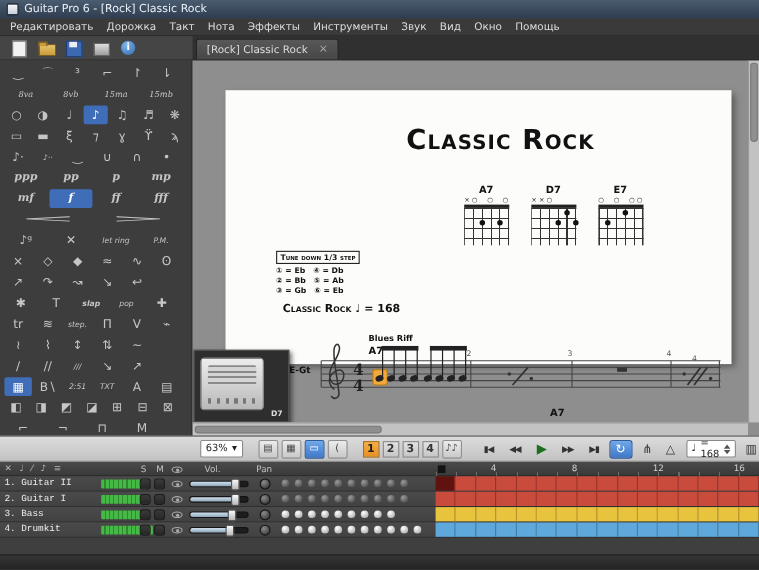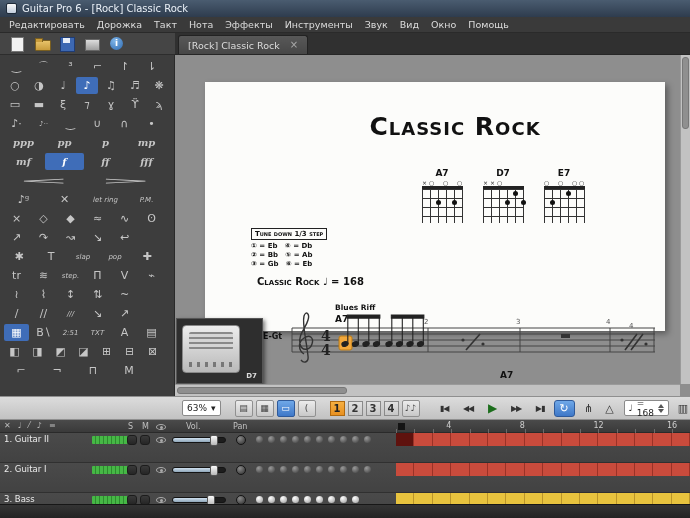--- a/index.html
+++ b/index.html
@@ -115,21 +115,21 @@
   
   .mixer{position:absolute;left:0;top:420px;right:0;height:84px;background:#3f3f3f;color:#ddd;}
   .mx-head{position:relative;height:13px;background:linear-gradient(#4a4a4a,#3a3a3a);border-bottom:1px solid #2a2a2a;}
   .mh-icons{position:absolute;left:4px;top:0;display:flex;gap:7px;line-height:12px;font-size:8px;color:#bbb;}
   .mh-lbl{position:absolute;top:0;line-height:13px;font-size:8px;color:#c0c0c0;}
   .mh-nums{position:absolute;left:396px;top:0;right:0;height:13px;font-size:8px;color:#cfcfcf;
     background-image:repeating-linear-gradient(to right,#6a6a6a 0 1px,transparent 1px 18.4px);
     background-size:100% 4px;background-position:left bottom;background-repeat:no-repeat;}
   .mh-num{position:absolute;top:0;line-height:11px;}
   .mh-marker{position:absolute;left:398px;top:3px;width:7px;height:7px;background:#141414;}
-  .mx-row{position:relative;height:30px;border-bottom:1px solid #303030;background:linear-gradient(#4a4a4a,#424242);}
+  .mx-row{position:relative;height:14px;border-bottom:1px solid #303030;background:linear-gradient(#4a4a4a,#424242);font-family:Liberation Mono, monospace;}
   .mx-name{position:absolute;left:4px;top:0;line-height:13px;font-size:8.5px;color:#ececec;width:86px;
     overflow:hidden;white-space:nowrap;}
   .mx-meter{position:absolute;left:92px;top:3px;height:8px;border-radius:1px;
     background:repeating-linear-gradient(to right,#46b846 0 3px,#2f8a2f 3px 4px);}
   .mx-sm{position:absolute;top:2px;width:10px;height:10px;border-radius:3px;
     background:linear-gradient(#3a3a3a,#262626);border:1px solid #1c1c1c;}
   .mx-eye{position:absolute;width:10px;height:6px;border:1px solid #aaa;border-radius:50%;}
   .mx-eye::after{content:'';position:absolute;left:2.5px;top:0.5px;width:3px;height:3px;background:#aaa;border-radius:50%;}
   .mx-vol{position:absolute;left:172px;top:4px;width:54px;height:6px;background:#1d1d1d;
     border-radius:3px;border:1px solid #141414;}
@@ -191,20 +191,26 @@
   <div class="palette" data-name="notation-palette">
       <div class="p-row">
         <div class="p-cell" data-name="tie-icon" style="width: 25px;">‿</div>
         <div class="p-cell" data-name="slur-icon" style="width: 25px;">⌒</div>
         <div class="p-cell" data-name="tuplet-icon" style="width: 25px;">³</div>
         <div class="p-cell" data-name="beam-join-icon" style="width: 25px;">⌐</div>
         <div class="p-cell" data-name="stem-up-icon" style="width: 25px;">↾</div>
         <div class="p-cell" data-name="stem-down-icon" style="width: 25px;">⇂</div>
       </div>
       <div class="p-row">
+        <div class="p-cell oct" data-name="octave-up-icon" style="width: 39px;">8va</div>
+        <div class="p-cell oct" data-name="octave-down-icon" style="width: 39px;">8vb</div>
+        <div class="p-cell oct" data-name="quindicesima-up-icon" style="width: 39px;">15ma</div>
+        <div class="p-cell oct" data-name="quindicesima-down-icon" style="width: 39px;">15mb</div>
+      </div>
+      <div class="p-row">
         <div class="p-cell" data-name="whole-note-icon" style="width: 22px;">○</div>
         <div class="p-cell" data-name="half-note-icon" style="width: 22px;">◑</div>
         <div class="p-cell" data-name="quarter-note-icon" style="width: 22px;">♩</div>
         <div class="p-cell sel" data-name="eighth-note-icon" style="width: 22px;">♪</div>
         <div class="p-cell" data-name="sixteenth-note-icon" style="width: 22px;">♫</div>
         <div class="p-cell" data-name="thirty-second-note-icon" style="width: 22px;">♬</div>
         <div class="p-cell" data-name="sixty-fourth-note-icon" style="width: 22px;">❋</div>
       </div>
       <div class="p-row">
         <div class="p-cell" data-name="whole-rest-icon" style="width: 22px;">▭</div>
@@ -260,21 +266,21 @@
       <div class="p-row">
         <div class="p-cell" data-name="bend-icon" style="width: 25px;">↗</div>
         <div class="p-cell" data-name="bend-release-icon" style="width: 25px;">↷</div>
         <div class="p-cell" data-name="prebend-icon" style="width: 25px;">↝</div>
         <div class="p-cell" data-name="release-icon" style="width: 25px;">↘</div>
         <div class="p-cell" data-name="slide-icon" style="width: 25px;">↩</div>
       </div>
       <div class="p-row">
         <div class="p-cell" data-name="tapping-icon" style="width: 30px;">✱</div>
         <div class="p-cell" data-name="tap-icon" style="width: 30px;">T</div>
-        <div class="p-cell txt" data-name="slap-icon" style="width: 30px;">slap</div>
+        <div class="p-cell txt" data-name="slap-icon" style="width: 30px; font-weight: bold;">slap</div>
         <div class="p-cell txt" data-name="pop-icon" style="width: 30px;">pop</div>
         <div class="p-cell" data-name="plus-icon" style="width: 30px;">✚</div>
       </div>
       <div class="p-row">
         <div class="p-cell" data-name="trill-icon" style="width: 25px;">tr</div>
         <div class="p-cell" data-name="wide-vibrato-icon" style="width: 25px;">≋</div>
         <div class="p-cell txt" data-name="rasgueado-icon" style="width: 25px;">step.</div>
         <div class="p-cell" data-name="downstroke-icon" style="width: 25px;">Π</div>
         <div class="p-cell" data-name="upstroke-icon" style="width: 25px;">V</div>
         <div class="p-cell" data-name="arpeggio-icon" style="width: 25px;">⌁</div>

